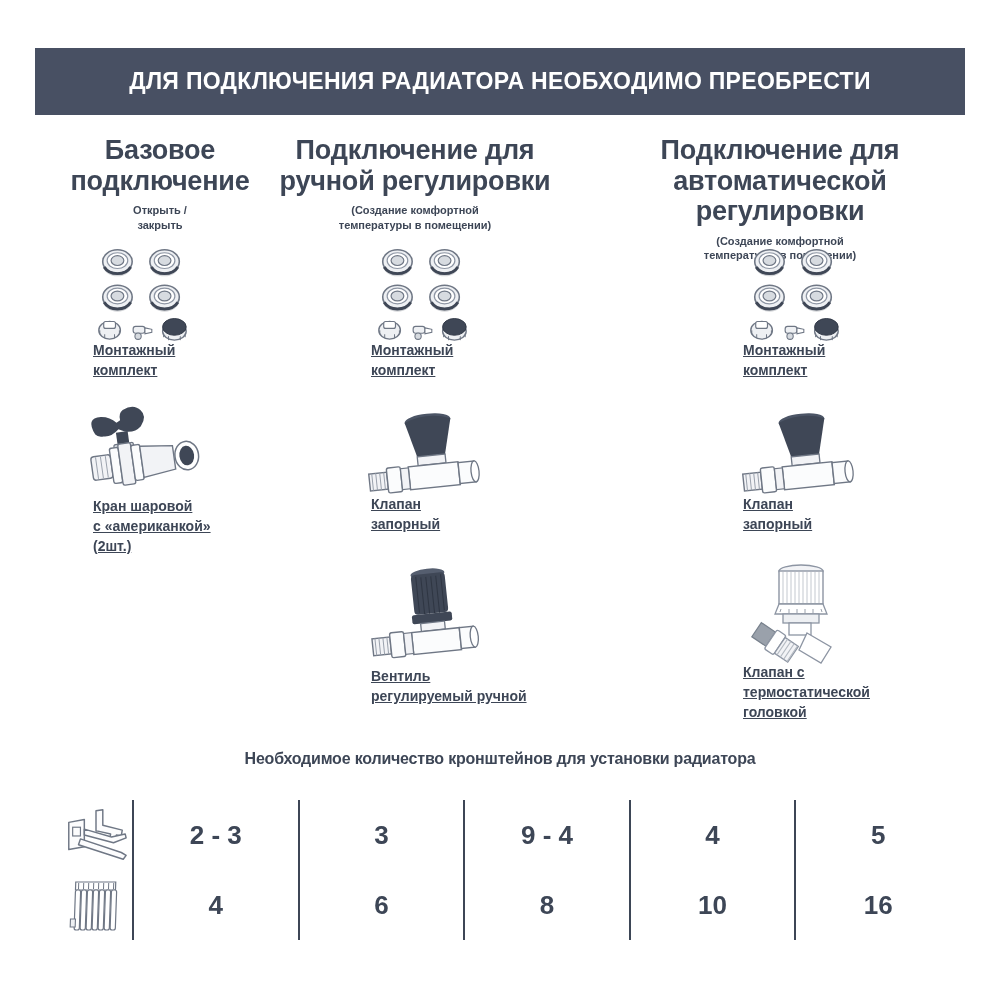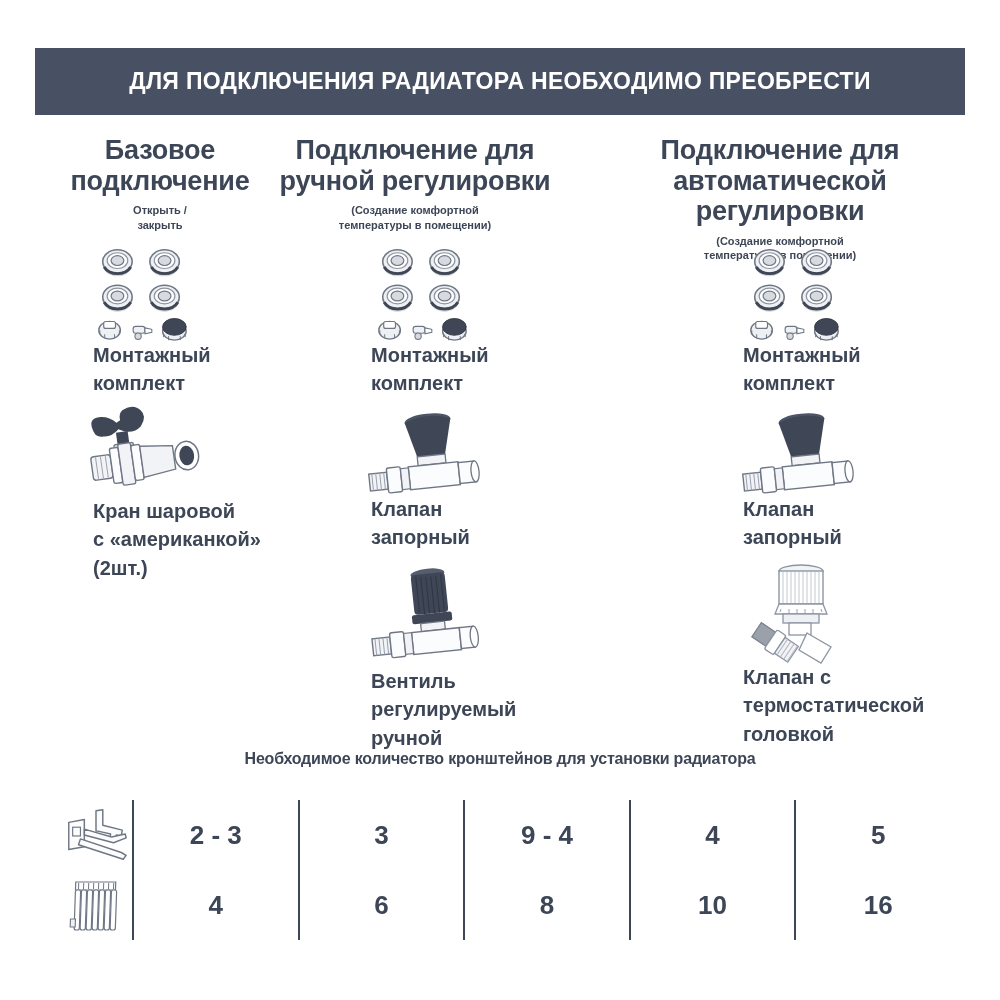--- a/index.html
+++ b/index.html
@@ -15,21 +15,21 @@
   .page{position:relative;width:1000px;height:1000px;background:#ffffff;overflow:hidden;margin:0 auto;}
   .abs{position:absolute;}
   .banner{position:absolute;left:35px;top:48px;width:930px;height:67px;background:var(--banner);
     display:flex;align-items:center;justify-content:center;}
   .banner h1{color:#ffffff;font-size:23px;font-weight:700;letter-spacing:.3px;text-align:center;}
   .col{position:absolute;top:135px;height:620px;}
   .col-title{font-size:27px;font-weight:700;color:var(--ink);text-align:center;line-height:1.13;
     white-space:pre-line;letter-spacing:-.2px;}
   .col-sub{margin-top:7px;font-size:11px;font-weight:700;color:var(--ink);text-align:center;
     line-height:1.35;white-space:pre-line;}
-  .item-label{font-size:20px;font-weight:700;color:var(--ink);line-height:1.42;white-space:pre-line;}
+  .item-label{font-size:14px;font-weight:700;color:var(--ink);line-height:1.42;white-space:pre-line;text-decoration:underline;}
   .section-title{position:absolute;left:0;top:750px;width:1000px;text-align:center;
     font-size:16px;font-weight:700;color:var(--ink);letter-spacing:-.2px;}
   .btable{position:absolute;left:60px;top:800px;width:900px;height:140px;display:flex;}
   .t-col{display:flex;flex-direction:column;}
   .t-cell{height:70px;display:flex;align-items:center;}
   .t-labels{width:272px;}
   .t-label{padding-left:35px;font-size:17px;font-weight:700;color:var(--ink);}
   .t-icons{width:72px;}
   .t-icons .t-cell{justify-content:center;}
   .t-vals{flex:1;border-left:2px solid var(--ink);}

